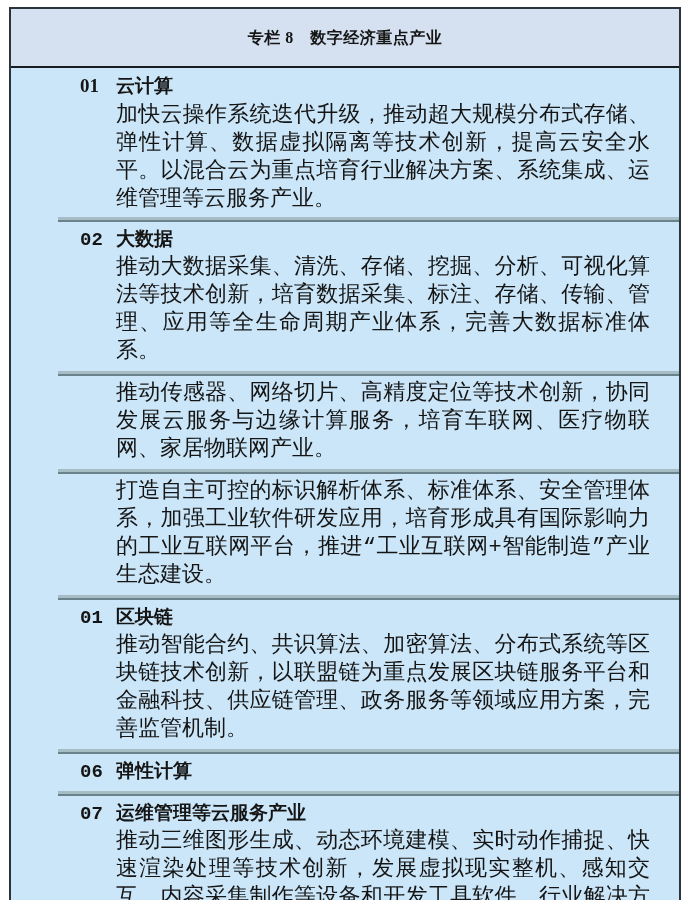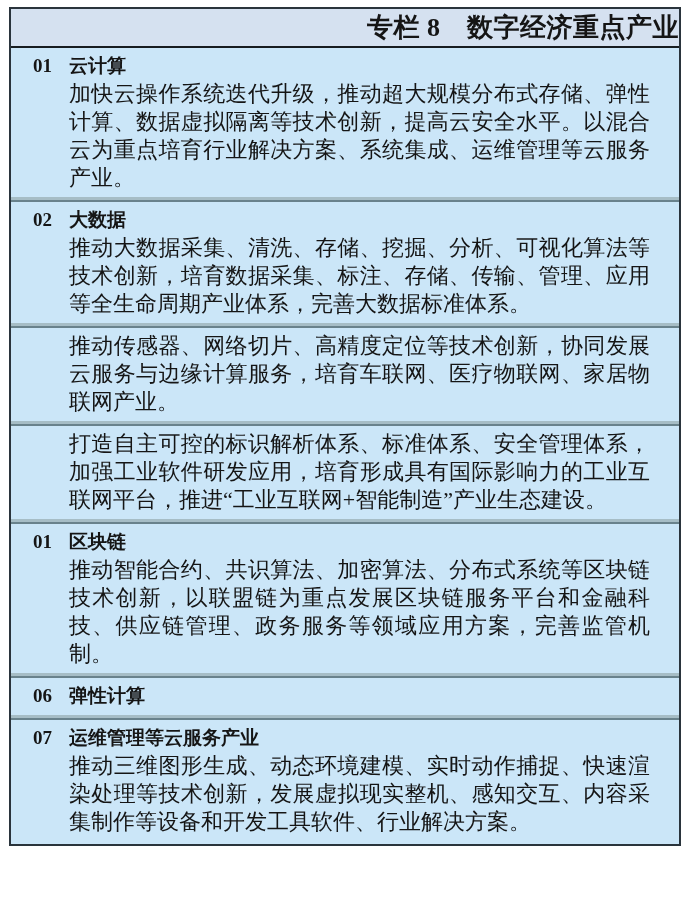--- a/index.html
+++ b/index.html
@@ -20,36 +20,38 @@
     left: 9px;
     top: 7px;
     width: 672px;
     box-sizing: border-box;
     border: 2px solid var(--border-color, #2a343c);
     background: var(--body-bg, #cbe6f8);
   }
   .box-header {
     background: var(--header-bg, #d5e1f0);
     border-bottom: 2px solid var(--title-rule, #171c20);
-    text-align: right;
+    text-align: center;
     font-weight: bold;
-    font-size: 26px;
+    font-size: 16px;
     line-height: 29px;
-    padding: 4px 0;
+    padding: 14px 0;
     letter-spacing: 0.5px;
   }
   .sections {
     display: block;
   }
   .section {
     padding: 4px 29px 8px 12px;
+    margin-left: 47px;
   }
   .section + .section {
     border-top: 2px solid var(--divider-color, #69828c);
     box-shadow: 0 -3px 0 rgba(160, 181, 189, 0.85);
+    font-family: Liberation Mono, monospace;
   }
   .sec-head {
     display: flex;
     align-items: baseline;
     font-size: 19px;
     font-weight: bold;
     line-height: 28px;
   }
   .sec-num {
     flex: 0 0 36px;

